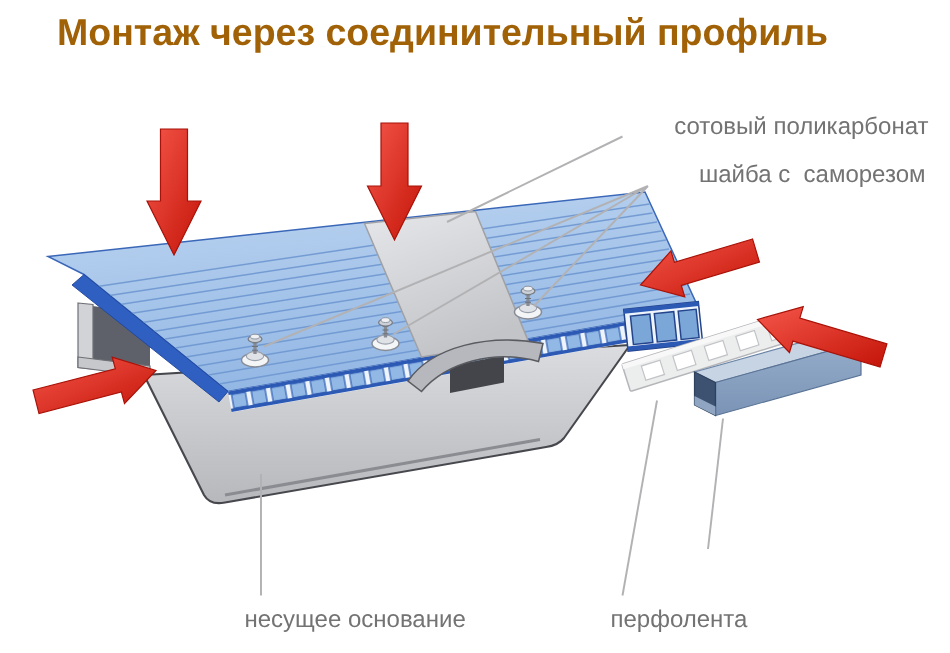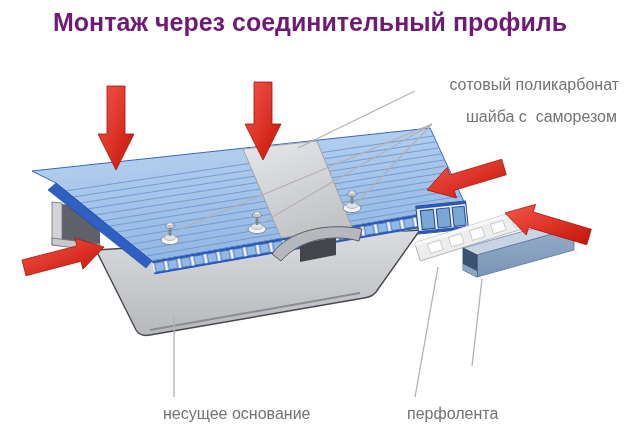--- a/index.html
+++ b/index.html
@@ -1,22 +1,22 @@
 <!DOCTYPE html>
 <html><head>
 <meta charset="utf-8">
 <style>
   html,body{margin:0;padding:0;background:#ffffff;}
   .screen{
     position:relative;width:633px;height:435px;background:#ffffff;
     font-family:"Liberation Sans",sans-serif;overflow:hidden;
   }
   .title{
-    position:absolute;left:53px;top:8px;
-    font-size:25px;font-weight:bold;color:#701a75;letter-spacing:0;text-align:right;
+    position:absolute;left:38px;top:8px;
+    font-size:25px;font-weight:bold;color:#a16207;letter-spacing:0;text-align:right;
   }
   .lbl{
     position:absolute;font-size:16px;color:#737373;white-space:pre;line-height:1.15;
   }
   .lbl.r{text-align:right;}
   #lbl-poly{left:420px;top:76px;width:199px;}
   #lbl-screw{left:420px;top:108px;width:197px;}
   #lbl-endprofile{left:428px;top:367px;width:194px;}
   #lbl-perfo{left:407px;top:405px;}
   #lbl-base{left:163px;top:405px;}

